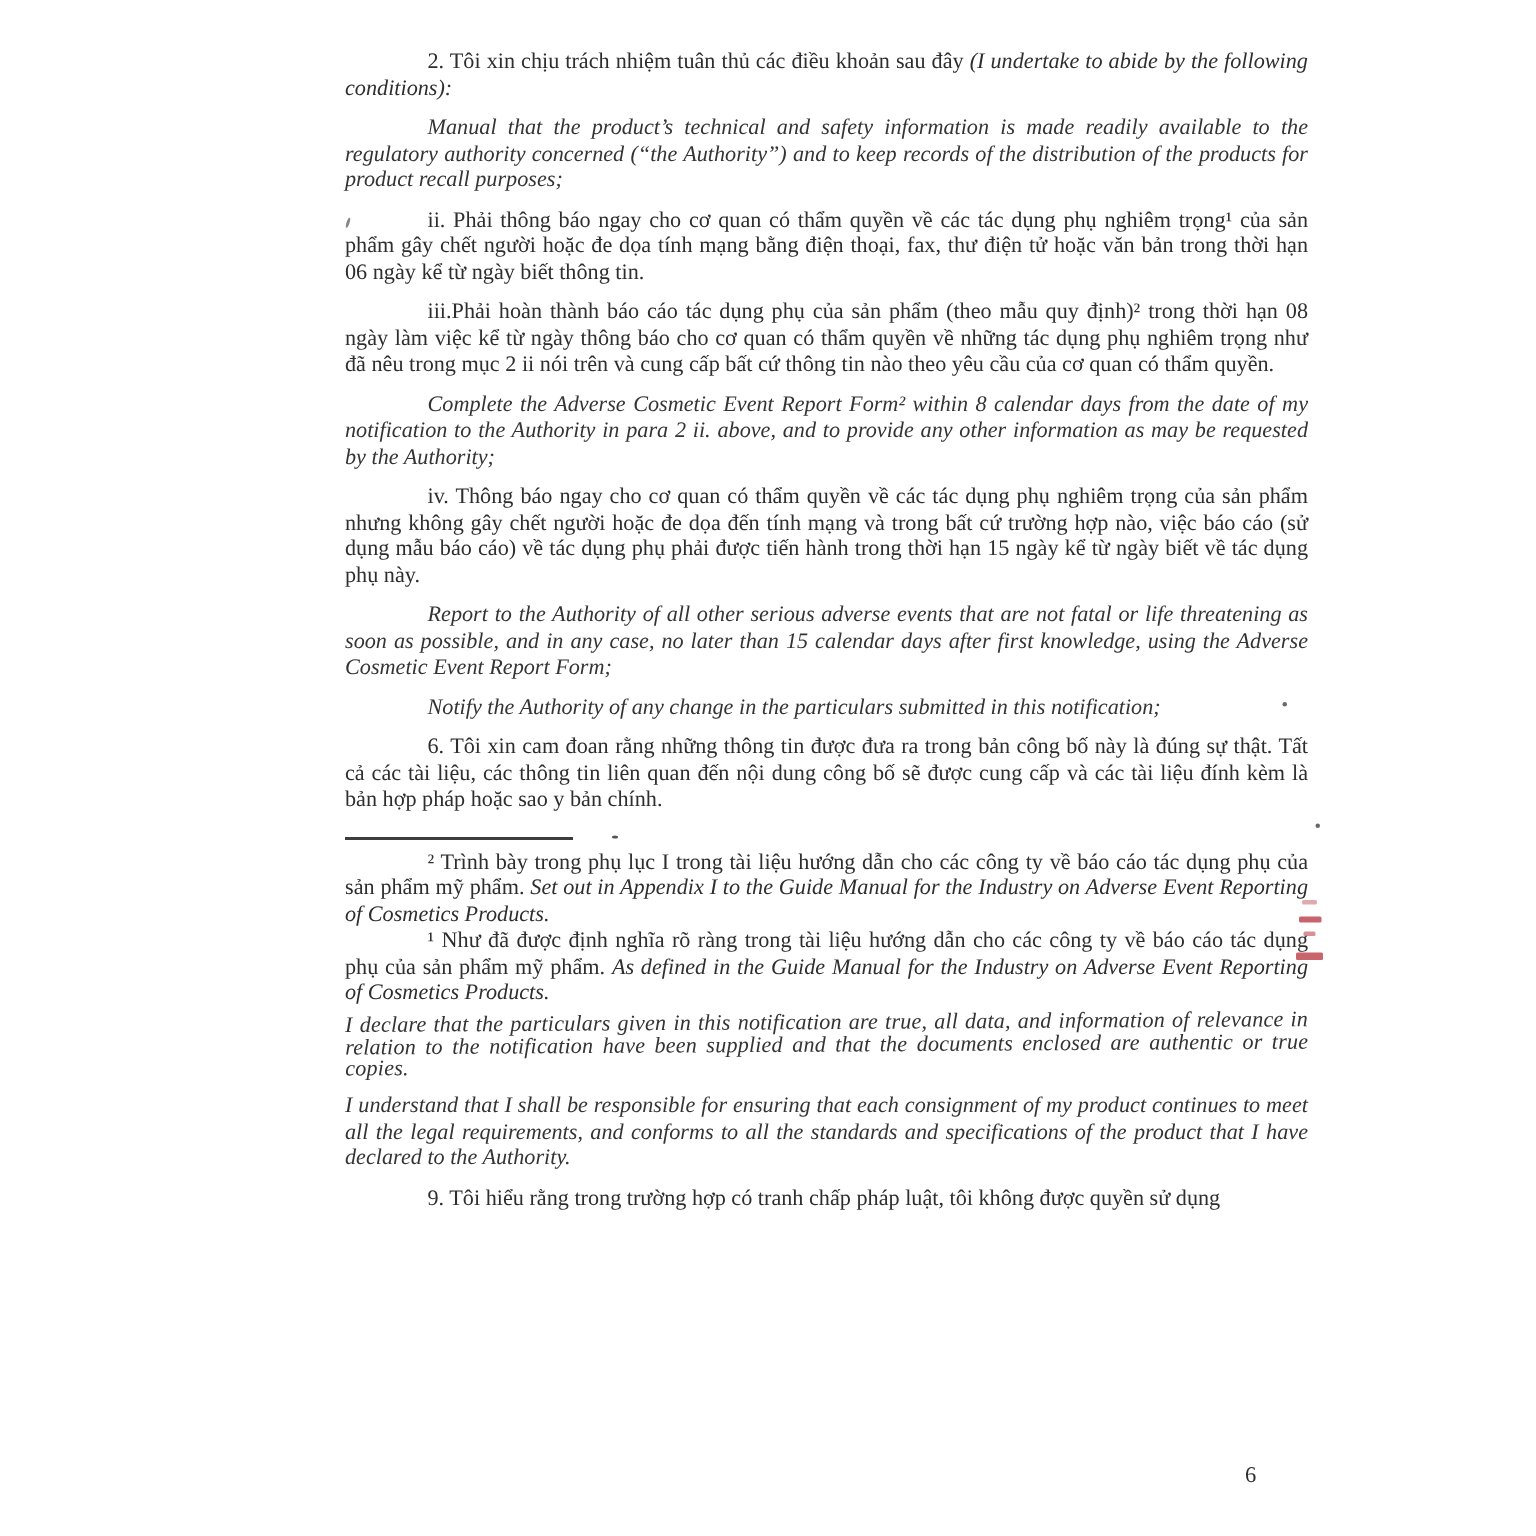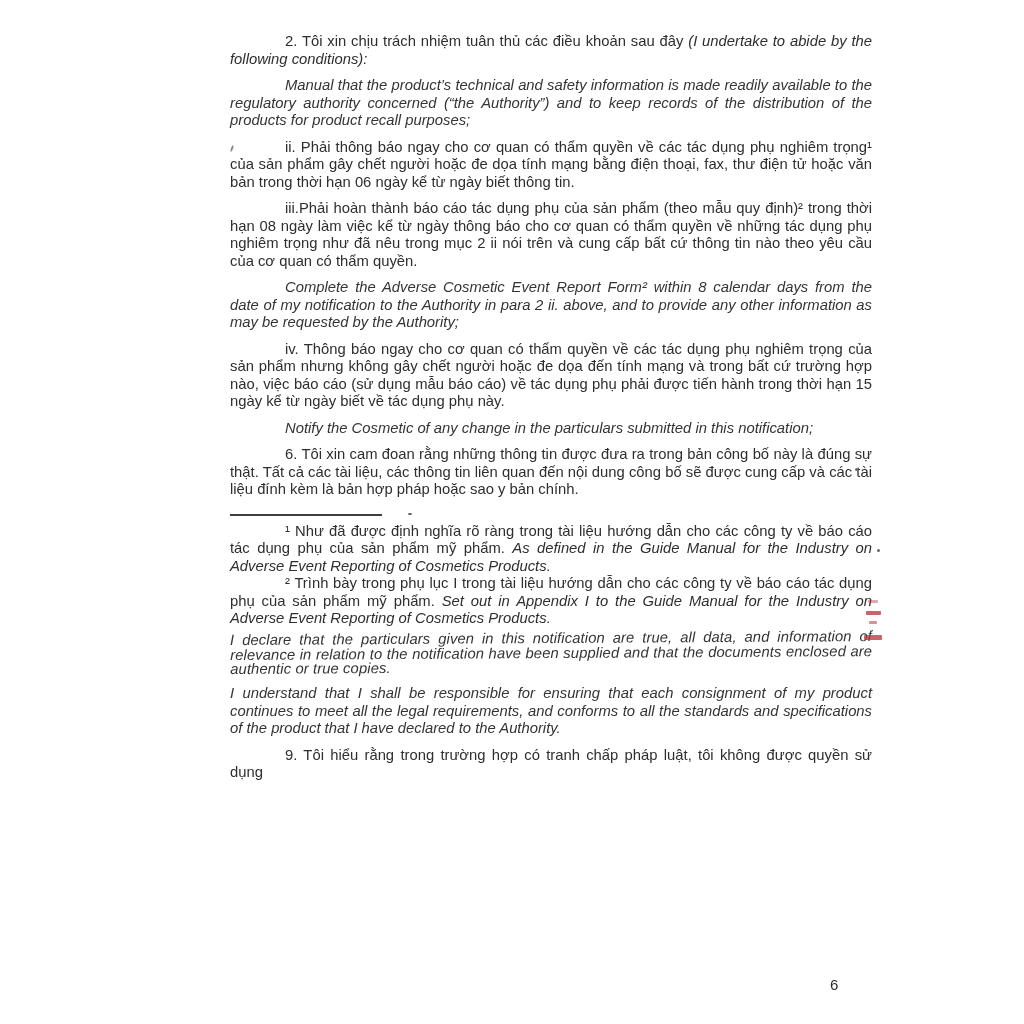--- a/index.html
+++ b/index.html
@@ -2,21 +2,21 @@
 <html><head>
 <meta charset="utf-8">
 <style>
   html, body { margin: 0; padding: 0; background: #ffffff; }
   .page {
     position: relative;
     width: 1024px;
     height: 1024px;
     background: #ffffff;
     overflow: hidden;
-    font-family: Liberation Sans, sans-serif;
+    font-family: Liberation Serif, serif;
     color: #2b2b2b;
   }
   .column {
     position: absolute;
     left: 230px;
     top: 24px;
     width: 642px;
   }
   .column p {
     margin: 0;
@@ -109,33 +109,34 @@
 
     <p>ii. Phải thông báo ngay cho cơ quan có thẩm quyền về các tác dụng phụ nghiêm trọng¹ của sản phẩm gây chết người hoặc đe dọa tính mạng bằng điện thoại, fax, thư điện tử hoặc văn bản trong thời hạn 06 ngày kể từ ngày biết thông tin.</p>
 
 
     <p>iii.Phải hoàn thành báo cáo tác dụng phụ của sản phẩm (theo mẫu quy định)² trong thời hạn 08 ngày làm việc kể từ ngày thông báo cho cơ quan có thẩm quyền về những tác dụng phụ nghiêm trọng như đã nêu trong mục 2 ii nói trên và cung cấp bất cứ thông tin nào theo yêu cầu của cơ quan có thẩm quyền.</p>
 
     <p class="en">Complete the Adverse Cosmetic Event Report Form² within 8 calendar days from the date of my notification to the Authority in para 2 ii. above, and to provide any other information as may be requested by the Authority;</p>
 
     <p>iv. Thông báo ngay cho cơ quan có thẩm quyền về các tác dụng phụ nghiêm trọng của sản phẩm nhưng không gây chết người hoặc đe dọa đến tính mạng và trong bất cứ trường hợp nào, việc báo cáo (sử dụng mẫu báo cáo) về tác dụng phụ phải được tiến hành trong thời hạn 15 ngày kể từ ngày biết về tác dụng phụ này.</p>
 
+    <p class="en">Report to the Authority of all other serious adverse events that are not fatal or life threatening as soon as possible, and in any case, no later than 15 calendar days after first knowledge, using the Adverse Cosmetic Event Report Form;</p>
 
 
-    <p class="en">Notify the Cosmetic of any change in the particulars submitted in this notification;</p>
+    <p class="en">Notify the Authority of any change in the particulars submitted in this notification;</p>
 
     <p>6. Tôi xin cam đoan rằng những thông tin được đưa ra trong bản công bố này là đúng sự thật. Tất cả các tài liệu, các thông tin liên quan đến nội dung công bố sẽ được cung cấp và các tài liệu đính kèm là bản hợp pháp hoặc sao y bản chính.</p>
 
     <div class="fn-rule">
         <span class="dot"></span>
       </div>
 
     <div class="footnotes">
+      <p class="fn"><span>² Trình bày trong phụ lục I trong tài liệu hướng dẫn cho các công ty về báo cáo tác dụng phụ của sản phẩm mỹ phẩm. </span><span class="it">Set out in Appendix I to the Guide Manual for the Industry on Adverse Event Reporting of Cosmetics Products.</span></p>
       <p class="fn"><span>¹ Như đã được định nghĩa rõ ràng trong tài liệu hướng dẫn cho các công ty về báo cáo tác dụng phụ của sản phẩm mỹ phẩm. </span><span class="it">As defined in the Guide Manual for the Industry on Adverse Event Reporting of Cosmetics Products.</span></p>
-      <p class="fn"><span>² Trình bày trong phụ lục I trong tài liệu hướng dẫn cho các công ty về báo cáo tác dụng phụ của sản phẩm mỹ phẩm. </span><span class="it">Set out in Appendix I to the Guide Manual for the Industry on Adverse Event Reporting of Cosmetics Products.</span></p>
     </div>
 
     <p class="en noindent declare">I declare that the particulars given in this notification are true, all data, and information of relevance in relation to the notification have been supplied and that the documents enclosed are authentic or true copies.</p>
 
 
     <p class="en noindent">I understand that I shall be responsible for ensuring that each consignment of my product continues to meet all the legal requirements, and conforms to all the standards and specifications of the product that I have declared to the Authority.</p>
 
     <p>9. Tôi hiểu rằng trong trường hợp có tranh chấp pháp luật, tôi không được quyền sử dụng</p>
 
   </div>

